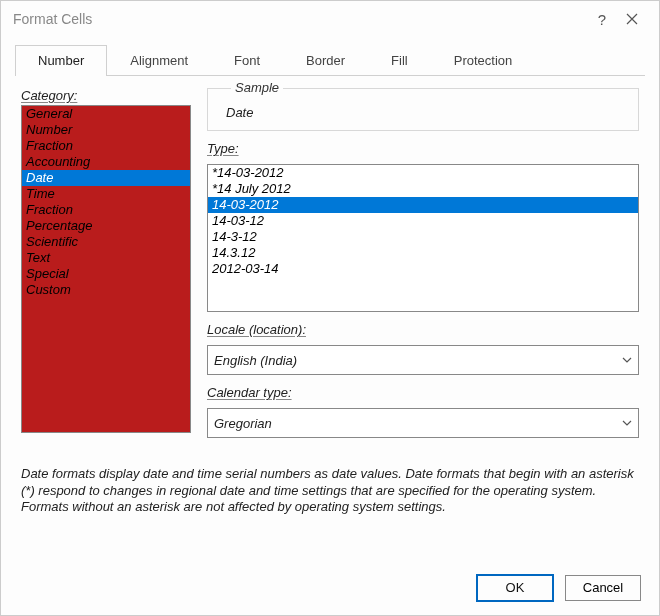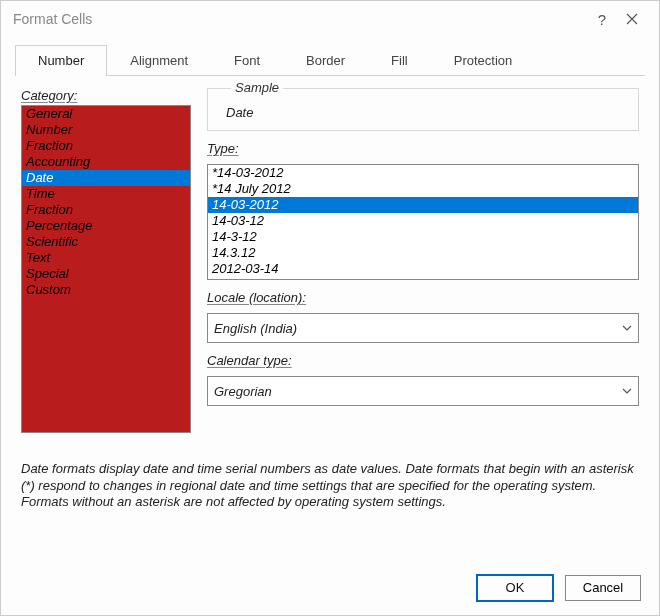--- a/index.html
+++ b/index.html
@@ -17,21 +17,21 @@
   .left { width: 170px; display: flex; flex-direction: column; }
   .label { font-size: 13px; color: #222; margin-bottom: 2px; }
   .underline { text-decoration: underline; text-decoration-color: #888; text-underline-offset: 2px; }
   .listbox { border: 1px solid #888; background: #b91c1c; height: 328px; overflow-y: scroll; font-size: 13px; }
   .listbox .item { padding: 0 4px; line-height: 16px; cursor: default; }
   .listbox .item.selected { background: #0078d7; color: #fff; }
   .right { flex: 1; display: flex; flex-direction: column; gap: 6px; }
   .samplebox { border: 1px solid #d8d8d8; padding: 6px 10px 10px 10px; margin-bottom: 4px; position: relative; }
   .samplebox .slabel { position: absolute; top: -9px; left: 8px; background: #fdfdfd; padding: 0 4px; font-size: 13px; color: #333; margin-left: 15px; }
   .samplebox .sval { padding: 10px 8px 0 8px; font-size: 13px; color: #222; }
-  .typelist { border: 1px solid #888; background: #fff; height: 116px; overflow-y: scroll; font-size: 13px; }
+  .typelist { border: 1px solid #888; background: #fff; height: 148px; overflow-y: scroll; font-size: 13px; }
   .typelist .titem { padding: 0 4px; line-height: 16px; cursor: default; }
   .typelist .titem.selected { background: #0078d7; color: #fff; }
   .combo { border: 1px solid #888; background: #fff; height: 30px; display: flex; align-items: center; padding: 0 6px; font-size: 13px; color: #222; position: relative; }
   .combo .arrow { position: absolute; right: 6px; top: 50%; transform: translateY(-50%); }
   .combo .arrow svg { width: 10px; height: 6px; display:block; }
   .desc { font-size: 13px; color: #222; margin-top: 28px; line-height: 1.28; }
   .footer { display: flex; justify-content: flex-end; gap: 12px; padding: 8px 18px 14px 0; }
   .btn { width: 76px; height: 26px; border: 1px solid #888; background: #fdfdfd; font-size: 13px; text-align: center; line-height: 24px; cursor: default; }
   .btn.primary { border: 1px solid #0067c0; outline: 1px solid #0067c0; color: #111; }
   ::-webkit-scrollbar { width: 16px; }

